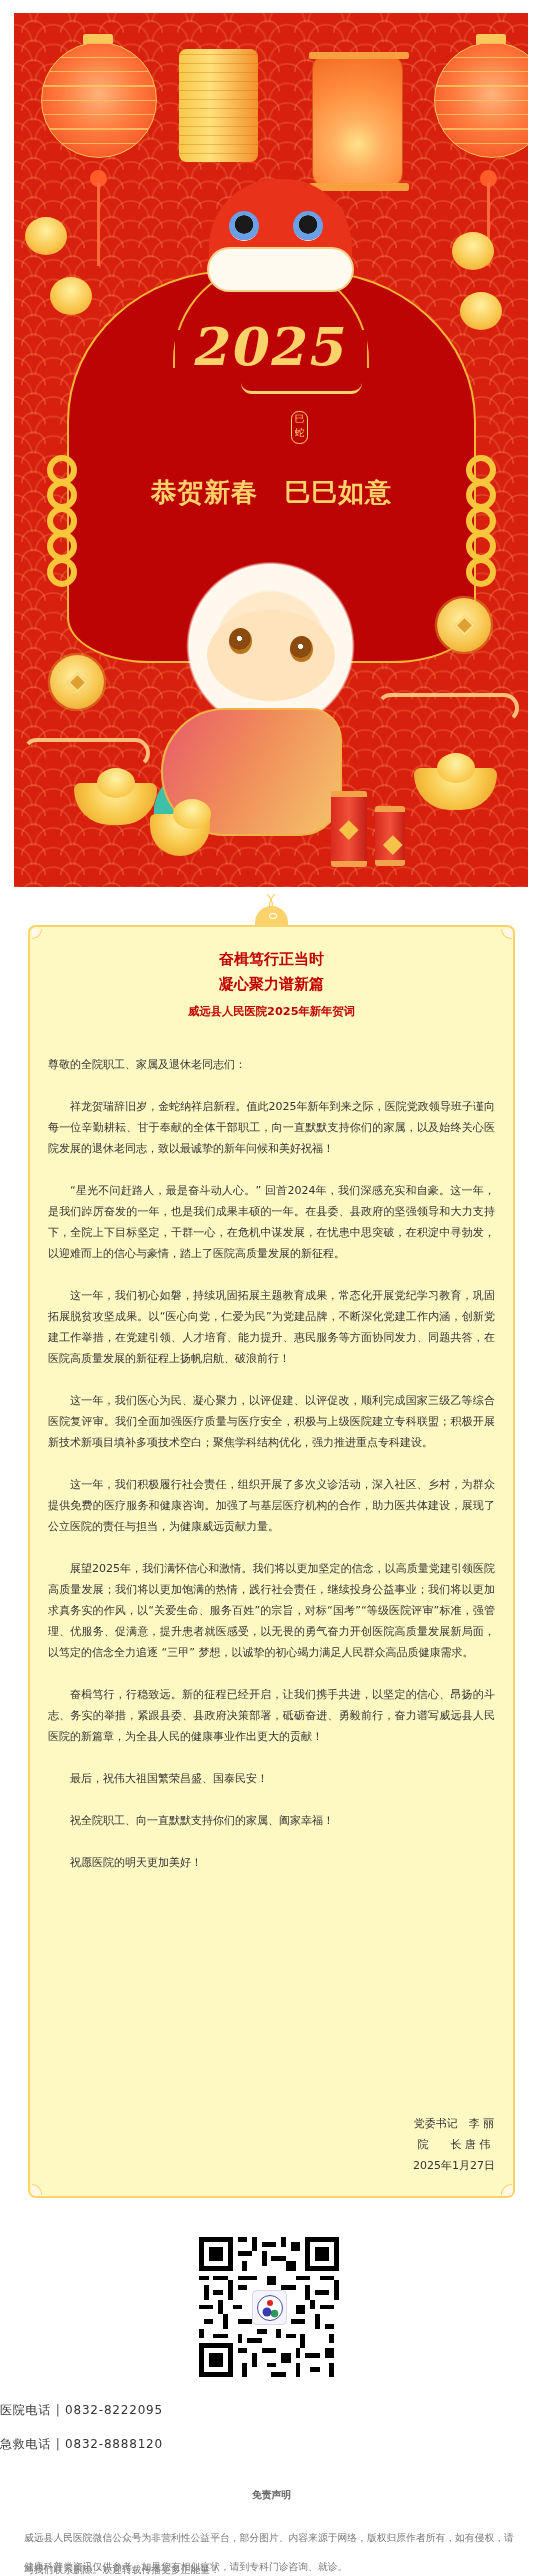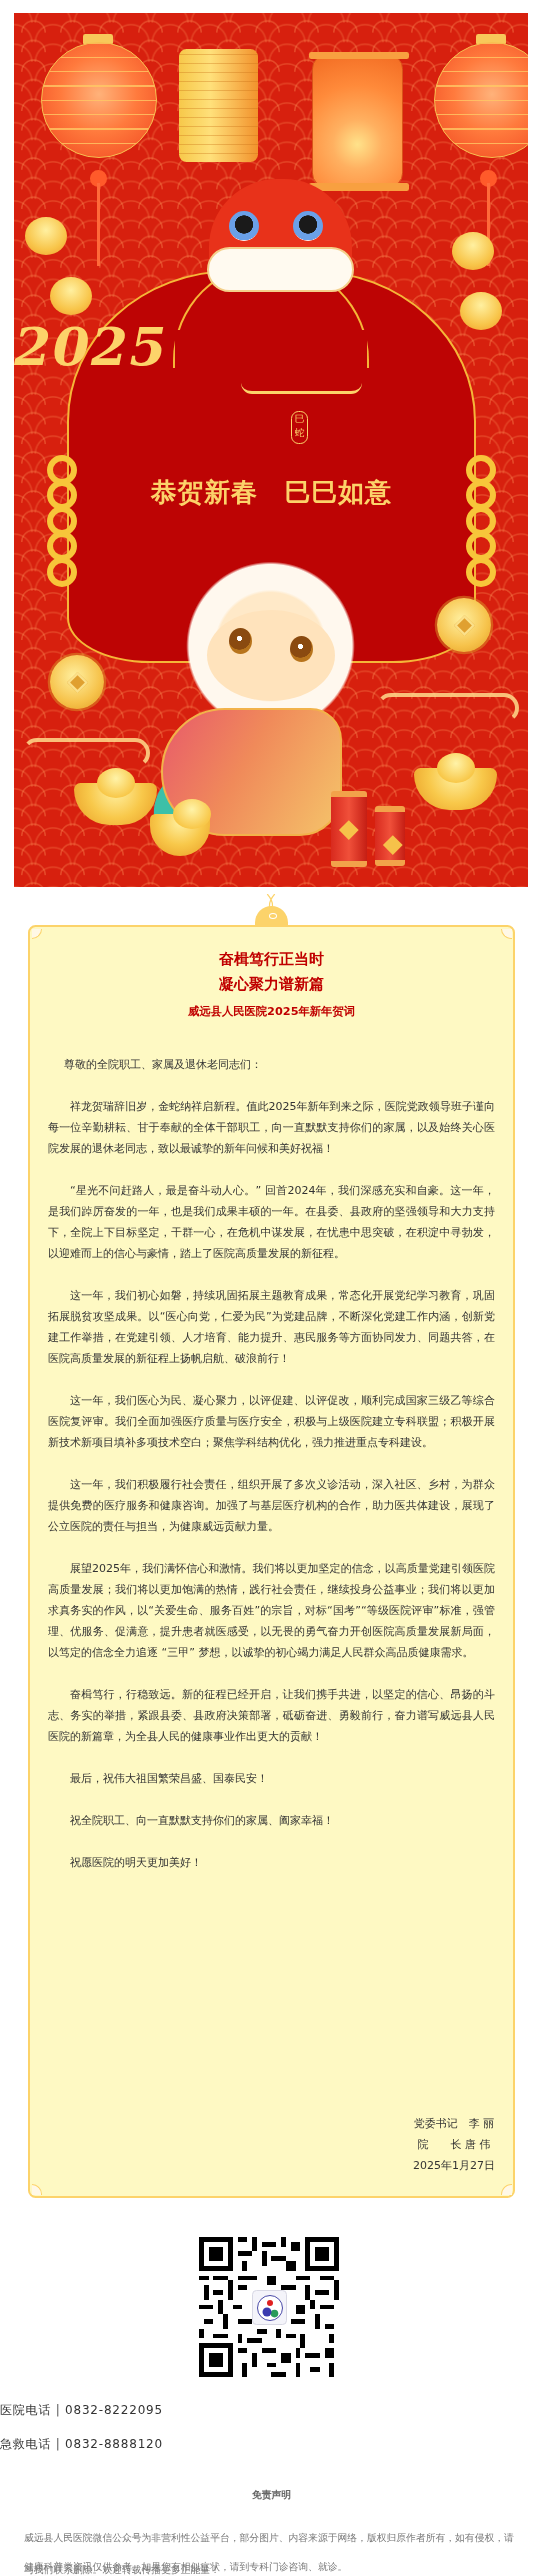--- a/index.html
+++ b/index.html
@@ -125,21 +125,21 @@
   }
   .plum {
     position: absolute;
     width: 42px; height: 38px;
     border-radius: 50%;
     background: radial-gradient(circle at 50% 35%, #fff0a0 0%, #f8c54a 60%, #f09a2a 100%);
   }
   .year-text {
     position: absolute;
     left: 0; top: 302px; width: 514px;
-    text-align: left;
+    text-align: center;
     font-family: "DejaVu Serif", serif;
     font-style: italic;
     font-weight: bold;
     font-size: 53px;
     color: #fcd36a;
     letter-spacing: 1.5px;
   }
   .year-swoosh {
     position: absolute;
     left: 227px; top: 370px;
@@ -322,21 +322,21 @@
     position: absolute;
     left: 18px; top: 127px;
     width: 447px;
     font-size: 11px;
     line-height: 21px;
     color: #333333;
     text-align: justify;
   }
   .letter p { margin-bottom: 21px; }
   .letter p.indent { text-indent: 2em; }
-  .letter p.salutation { text-indent: 0; margin-bottom: 21px; margin-left: 16px; }
+  .letter p.salutation { text-indent: 0; margin-bottom: 21px; }
 
   .signature {
     position: absolute;
     right: 18px; top: 1186px;
     text-align: center;
     font-size: 11px;
     line-height: 21px;
     color: #333333;
   }
 

